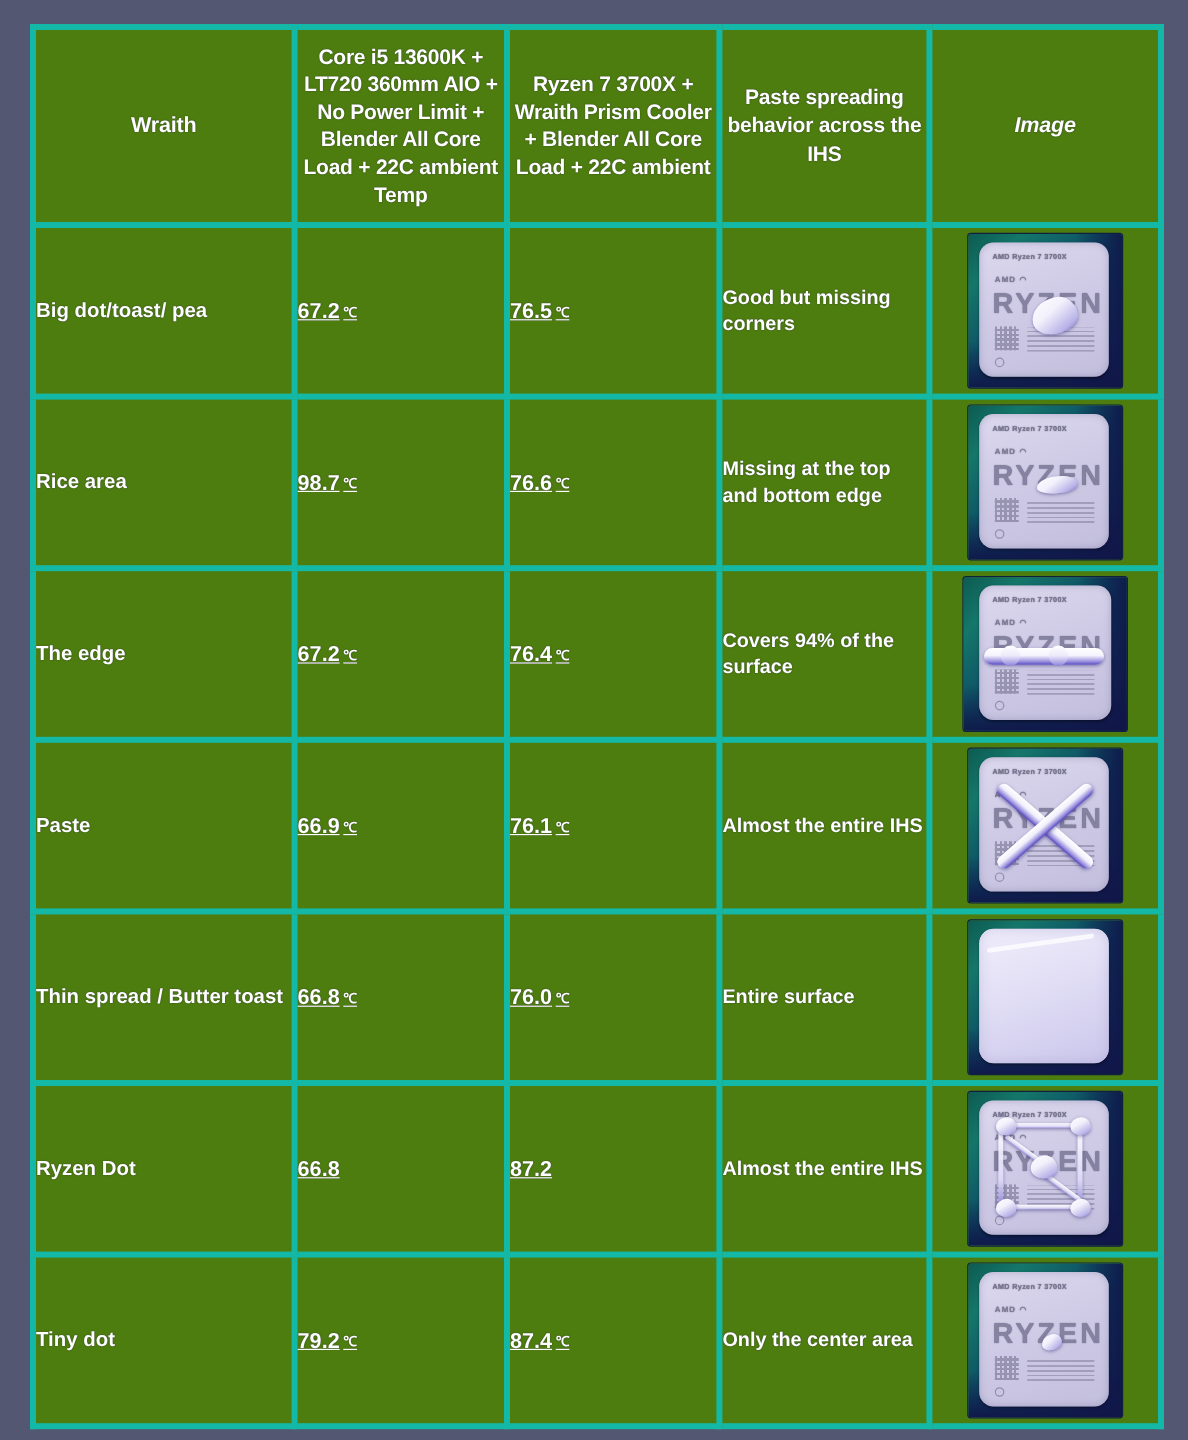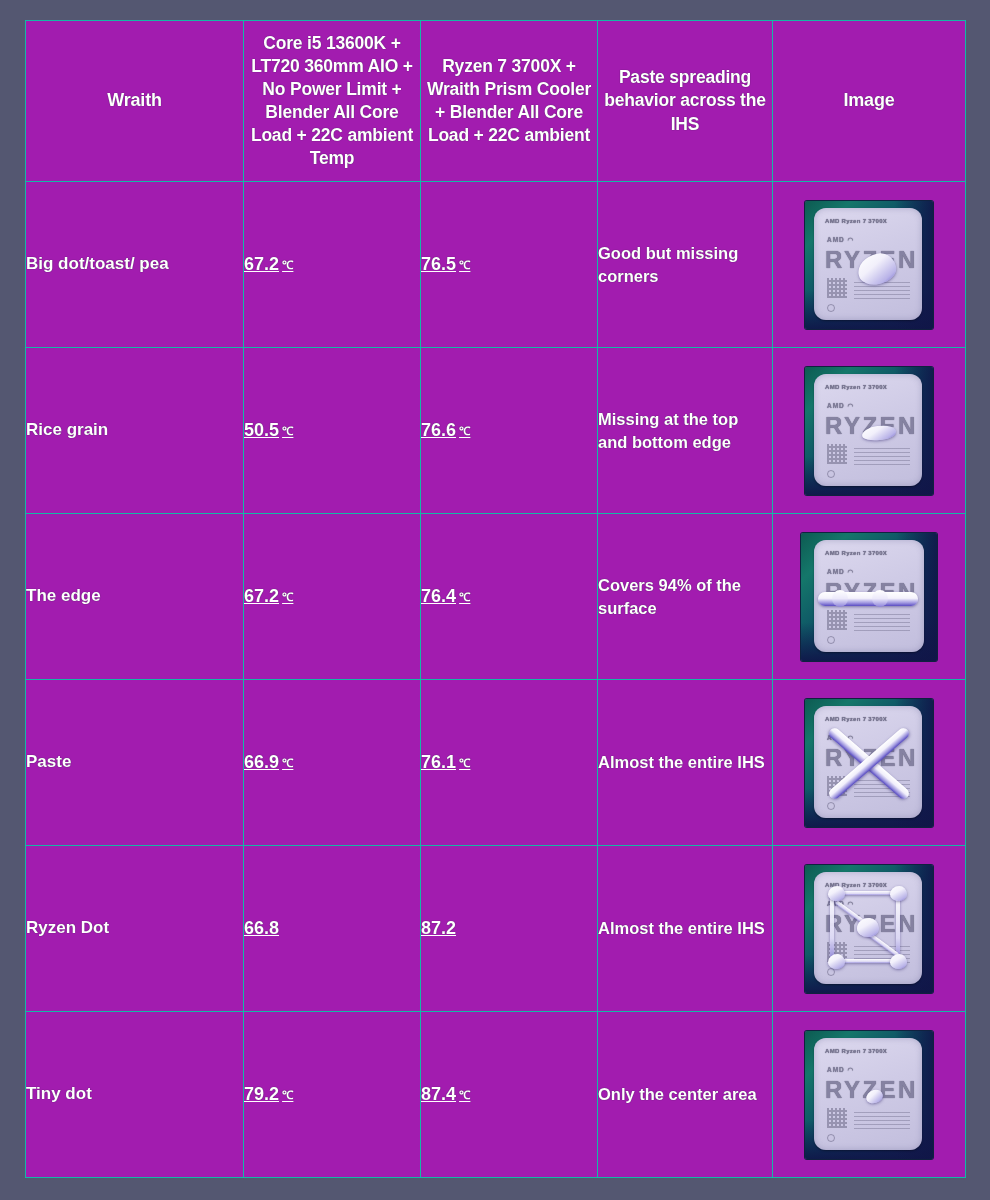--- a/index.html
+++ b/index.html
@@ -20,43 +20,43 @@
   table.paste-table {
     position: absolute;
     left: 25px;
     top: 20px;
     width: 940px;
     height: 1158px;
     border-collapse: collapse;
     table-layout: fixed;
   }
   table.paste-table td, table.paste-table th {
-    border: 1px solid #14b8a6;
-    background: #a21caf;
+    border: 5px solid #14b8a6;
+    background: #4d7c0f;
     padding: 0;
     vertical-align: middle;
     color: #ffffff;
   }
   col.c-pattern { width: 218px; }
   col.c-intel   { width: 177px; }
   col.c-amd     { width: 177px; }
   col.c-behav   { width: 175px; }
   col.c-image   { width: 193px; }
 
   thead th {
     height: 160px;
     font-size: 17.5px;
     font-weight: bold;
     line-height: 1.32;
     letter-spacing: -0.2px;
     padding: 4px 10px;
     text-shadow: 0 0 1px rgba(30,32,50,0.9);
   }
   thead th.hdr-pattern { font-size: 18px; }
-  thead th.hdr-image   { font-size: 18px; }
+  thead th.hdr-image   { font-size: 18px; font-style: italic; }
 
   tbody td {
     font-size: 17px;
     font-weight: bold;
     line-height: 1.35;
     padding: 6px 9px;
     text-shadow: 0 0 1px rgba(30,32,50,0.9);
   }
   tbody tr { height: 143px; }
   td.cell-pattern { font-size: 17px; }
@@ -253,22 +253,22 @@
                 <div class="fineprint"></div>
                 <div class="corner-mark"></div>
                 <div class="paste p-blob"></div>
               </div>
             </div>
           </div>
         </td>
       </tr>
 
       <tr>
-        <td class="cell-pattern">Rice grain</td>
-        <td class="cell-temp"><span>50.5</span><span class="temp-unit">℃</span></td>
+        <td class="cell-pattern">Rice area</td>
+        <td class="cell-temp"><span>98.7</span><span class="temp-unit">℃</span></td>
         <td class="cell-temp"><span>76.6</span><span class="temp-unit">℃</span></td>
         <td class="cell-behav">Missing at the top and bottom edge</td>
         <td class="cell-image">
           <div class="cpu-wrap">
             <div class="cpu">
               <div class="pcb-edge"></div>
               <div class="ihs">
                 <div class="lbl-top">AMD Ryzen 7 3700X</div>
                 <div class="lbl-amd">AMD ◠</div>
                 <div class="lbl-ryzen">RYZEN</div>
@@ -322,20 +322,36 @@
                 <div class="fineprint"></div>
                 <div class="corner-mark"></div>
                 <div class="paste p-cross-a"></div>
                 <div class="paste p-cross-b"></div>
               </div>
             </div>
           </div>
         </td>
       </tr>
 
+      <tr>
+        <td class="cell-pattern">Thin spread / Butter toast</td>
+        <td class="cell-temp"><span>66.8</span><span class="temp-unit">℃</span></td>
+        <td class="cell-temp"><span>76.0</span><span class="temp-unit">℃</span></td>
+        <td class="cell-behav">Entire surface</td>
+        <td class="cell-image">
+          <div class="cpu-wrap">
+            <div class="cpu">
+              <div class="pcb-edge"></div>
+              <div class="ihs">
+                <div class="paste p-full"></div>
+              </div>
+            </div>
+          </div>
+        </td>
+      </tr>
 
       <tr>
         <td class="cell-pattern">Ryzen Dot</td>
         <td class="cell-temp"><span>66.8</span><span class="temp-unit"></span></td>
         <td class="cell-temp"><span>87.2</span><span class="temp-unit"></span></td>
         <td class="cell-behav">Almost the entire IHS</td>
         <td class="cell-image">
           <div class="cpu-wrap">
             <div class="cpu">
               <div class="pcb-edge"></div>

